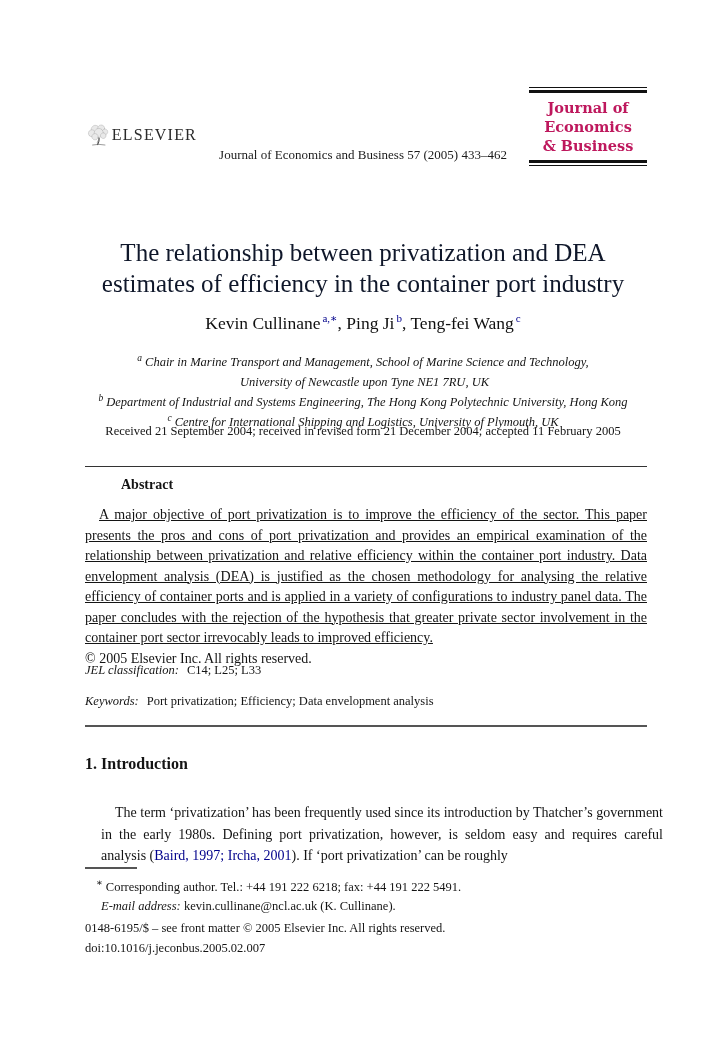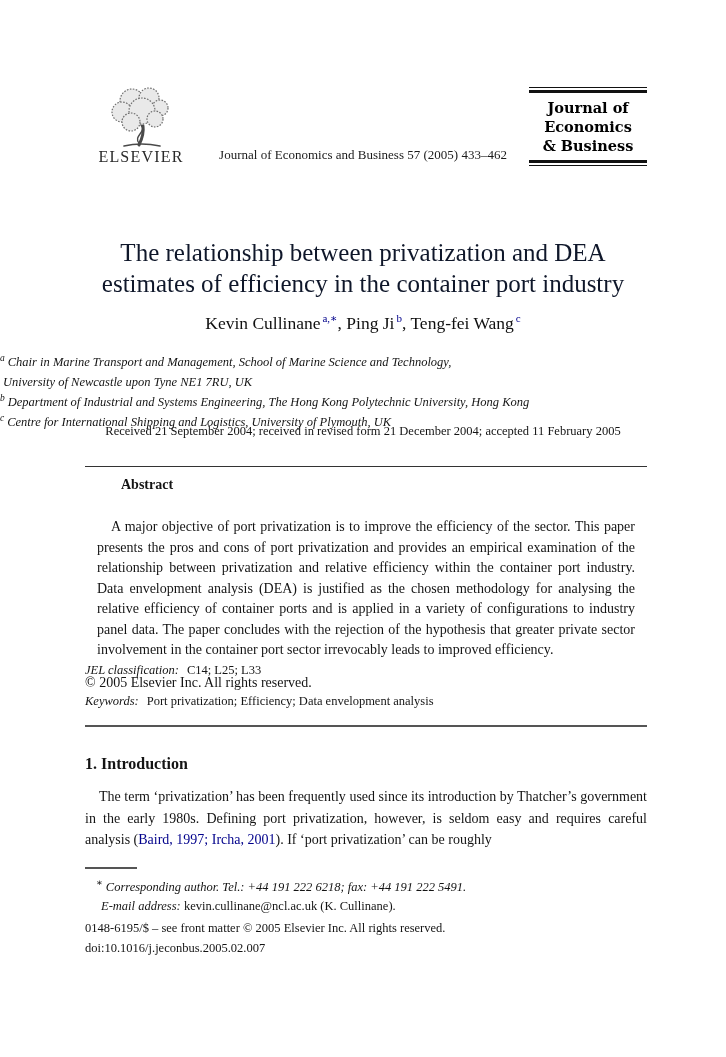--- a/index.html
+++ b/index.html
@@ -10,87 +10,87 @@
     color:#141414;
     font-family:"Liberation Serif","DejaVu Serif",serif;
     overflow:hidden;
   }
 
   
   .header {
     position:absolute; top:82px; left:85px; right:79px; height:84px;
     display:flex; align-items:flex-end;
   }
-  .logo-block { width:112px; display:flex; flex-direction:column; align-items:center; }
+  .logo-block { width:112px; display:flex; flex-direction:row; align-items:center; }
   .publisher-name { font-size:16px; letter-spacing:1.2px; color:#2a2a2a; line-height:18px; }
   .journal-ref { flex:1; text-align:center; font-size:13px; padding-bottom:3px; color:#1a1a1a; }
   .masthead {
     width:118px; box-sizing:border-box;
     border-top:1px solid #111; border-bottom:1px solid #111;
     padding:2px 0;
   }
   .masthead-inner {
     border-top:3px solid #111; border-bottom:3px solid #111;
     padding:5px 2px;
     text-align:center;
     font-family:"DejaVu Serif","Liberation Serif",serif;
-    font-weight:bold; font-size:14.5px; line-height:19px; color:#000000;
+    font-weight:bold; font-size:14.5px; line-height:19px; color:#be185d;
   }
 
   
   .article-title {
     position:absolute; top:237px; left:0; width:726px;
     text-align:center; font-size:25px; line-height:31px; color:#0f172a;
   }
   .authors {
     position:absolute; top:312px; left:0; width:726px;
     text-align:center; font-size:17.5px; color:#101010;
   }
   .authors sup { font-size:11px; color:#00008b; margin-left:2px; }
   .affiliations {
     position:absolute; top:350px; left:0; width:726px;
-    font-style:italic; font-size:12.5px; line-height:16px;
+    text-align:center; font-style:italic; font-size:12.5px; line-height:16px;
   }
   .affiliations sup { font-size:9.5px; margin-right:3px; font-style:italic; }
   .received {
     position:absolute; top:424px; left:0; width:726px;
     text-align:center; font-size:12.5px;
   }
 
   
   .rule { position:absolute; left:85px; width:562px; border-top:1.6px solid #333; height:0; }
   .rule-abstract-top { top:466px; }
   .rule-keywords-bottom { top:725px; border-top-width:2px; border-top-color:#555; }
   .footnote-rule { position:absolute; left:85px; top:867px; width:52px; border-top:2px solid #555; height:0; }
 
   
   .abstract-heading { position:absolute; top:477px; left:85px; font-size:14px; font-weight:bold;margin-left:36px; }
   .abstract-body {
     position:absolute; top:505px; left:85px; width:562px;
     font-size:14px; line-height:20.5px; text-align:justify;
   }
-  .abstract-body .para { text-indent:14px; margin:12px; }
+  .abstract-body .para { text-indent:14px; margin:0;text-decoration:underline; }
   .abstract-body .copyright { text-indent:0; margin:0; }
 
   .meta-line { position:absolute; left:85px; width:562px; font-size:12.5px; }
   .jel-line { top:663px; }
   .keywords-line { top:694px; }
   .meta-line i { margin-right:8px;font-style:italic; }
 
   
   .section-heading { position:absolute; top:755px; left:85px; font-size:16px; font-weight:bold; }
   .intro-para {
     position:absolute; top:786px; left:85px; width:562px;
-    font-size:14px; line-height:21.5px; text-align:justify; text-indent:14px; margin:0;
+    font-size:14px; line-height:21.5px; text-align:justify; text-indent:14px; margin:16px;
   }
   .cite-link { color:#00008b; text-decoration:none; cursor:pointer; }
 
   
   .footnote { position:absolute; top:874px; left:85px; width:562px; font-size:12.5px; line-height:18.5px; }
-  .fn-line1 { padding-left:11px;font-style:italic; }
+  .fn-line1 { padding-left:11px; }
   .fn-line1 sup { font-size:10px; margin-right:3px; }
   .fn-line2 { padding-left:16px; }
   .imprint { position:absolute; top:919px; left:85px; width:562px; font-size:12.5px; line-height:19.5px; }
 </style>
 </head>
 <body>
 
 <div class="page">
 
   <div class="header">

